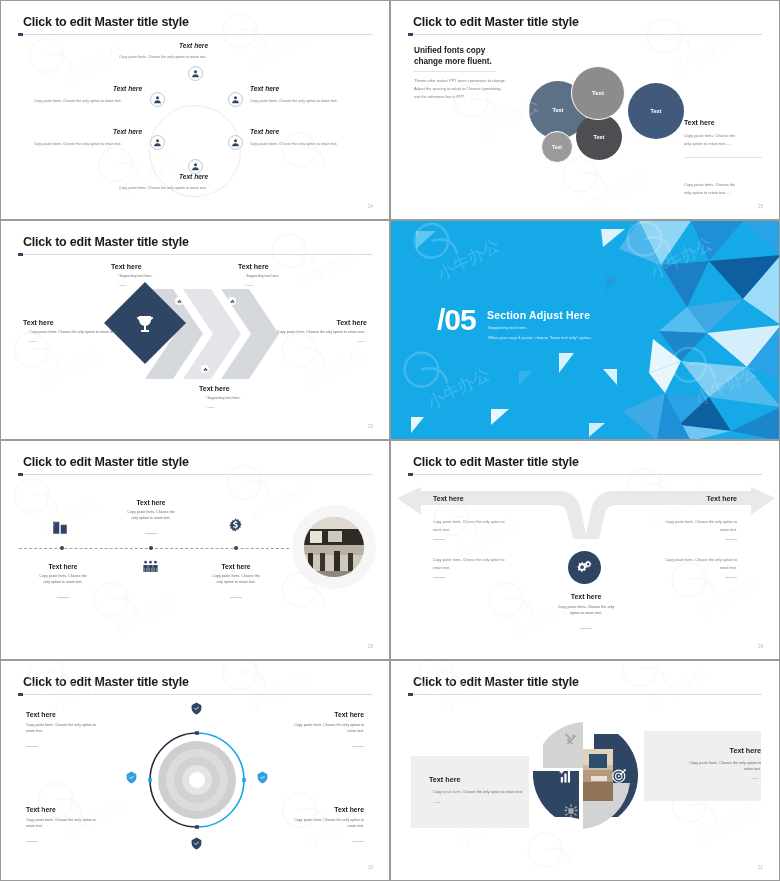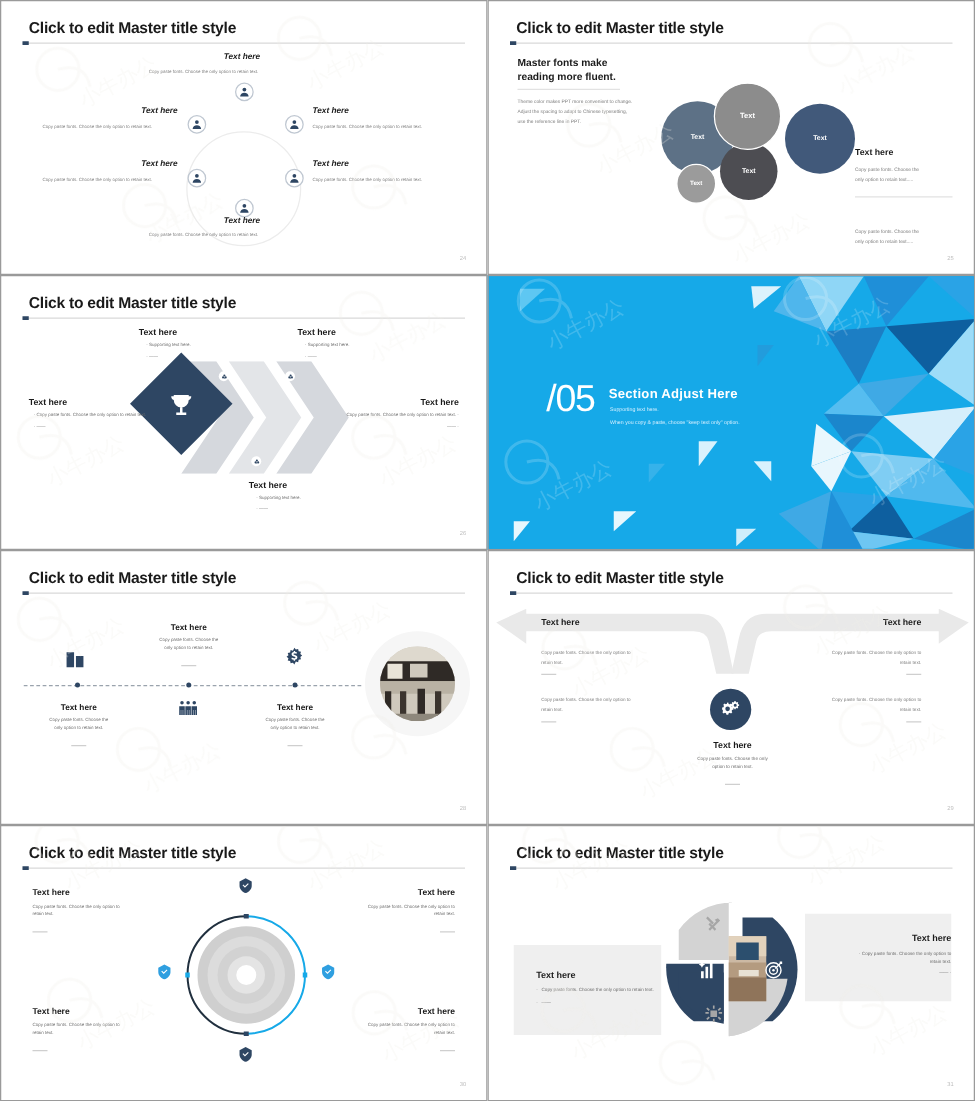--- a/index.html
+++ b/index.html
@@ -61,21 +61,21 @@
   .s2rule{position:absolute;height:1px;background:#e2e2e2;}
 
   
   .dia{position:absolute;transform:rotate(45deg);}
   .badge{position:absolute;width:8px;height:8px;border-radius:50%;background:#fff;
     display:flex;align-items:center;justify-content:center;}
   .badge svg{width:5px;height:5px;fill:#2e4663;}
 
   
   .s4{background:#16a9e8;}
-  .s4 .num{position:absolute;left:46px;top:84px;font-size:30px;font-weight:normal;color:#fff;letter-spacing:-1px;line-height:1;}
+  .s4 .num{position:absolute;left:46px;top:84px;font-size:30px;font-weight:bold;color:#fff;letter-spacing:-1px;line-height:1;}
   .s4 .hdr{position:absolute;left:96px;top:88px;font-size:10.5px;font-weight:bold;color:#fff;letter-spacing:.2px;}
   .s4 .sub1{position:absolute;left:97px;top:104px;font-size:4.2px;color:#d5efff;}
   .s4 .sub2{position:absolute;left:97px;top:114px;font-size:4.2px;color:#d5efff;}
 
   
   .tl-line{position:absolute;left:18px;right:100px;top:107px;height:0;
     border-top:1px dashed #9aa3ad;}
   .tl-dot{position:absolute;width:4px;height:4px;border-radius:50%;background:#2e4663;top:105px;}
   .photo{position:absolute;border-radius:50%;overflow:hidden;}
 
@@ -176,22 +176,22 @@
     </g>
         </svg>
   </div>
 </div>
 
 <div class="slide">
   <div class="stitle">Click to edit Master title style</div>
   <div class="trule"></div>
 
   <div style="position:absolute;left:23px;top:44px;font-size:8.2px;font-weight:bold;color:#1a1a1a;line-height:1.35;">
-    <div>Master fonts make</div>
-    <div>reading more fluent.</div>
+    <div>Unified fonts copy</div>
+    <div>change more fluent.</div>
   </div>
   <div class="s2rule" style="left:23px;width:82px;top:70px;"></div>
 
   <div style="position:absolute;left:23px;top:76px;font-size:3.9px;color:#7d7d7d;line-height:2.1;">
     <div>Theme color makes PPT more convenient to change.</div>
     <div>Adjust the spacing to adapt to Chinese typesetting,</div>
     <div>use the reference line in PPT.</div>
   </div>
 
   <div class="c2" style="left:528px;left:138px;top:80px;width:58px;height:58px;background:#5d7186;font-size:5.5px;">

